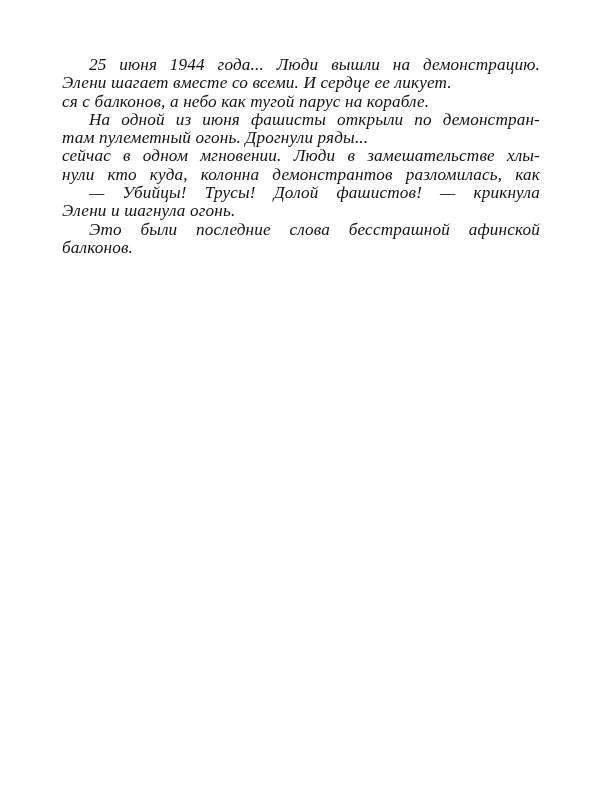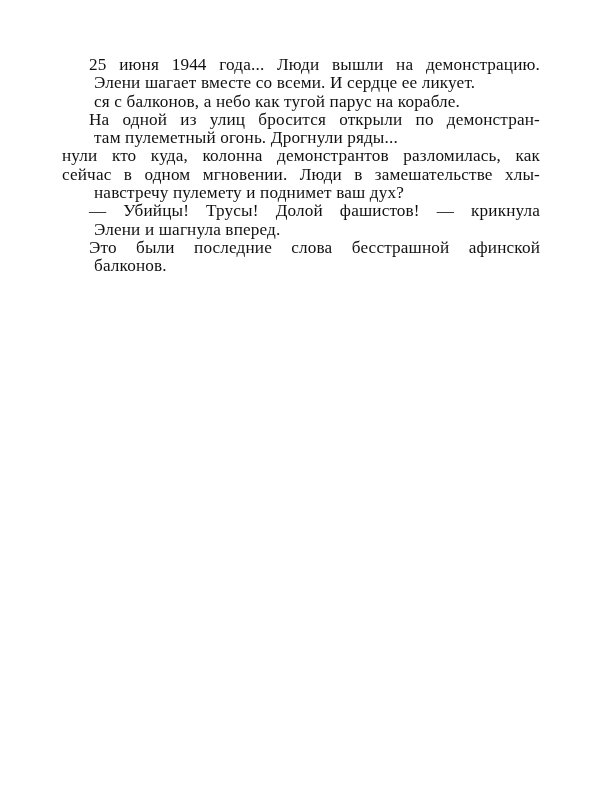--- a/index.html
+++ b/index.html
@@ -31,48 +31,46 @@
       hyphens: manual;
     }
     .line {
       display: block;
       text-align: justify;
       text-align-last: justify;
       white-space: nowrap;
     }
     .line.last {
       text-align-last: left;
-      margin-left: 32px;
     }
     .line.indent {
       padding-left: 27px;
     }
-    .page p { text-indent: 0; }
+    .page p { text-indent: 0; font-style: italic; }
   </style>
 </head>
 <body>
 
 <div class="page">
   <p>
     <span class="line indent">25 июня 1944 года... Люди вышли на демонстрацию.</span>
     <span class="line last">Элени шагает вместе со всеми. И сердце ее ликует.</span>
   </p>
   <p>
     <span class="line last">ся с балконов, а небо как тугой парус на корабле.</span>
   </p>
   <p>
-    <span class="line indent">На одной из улиц бросится открыли по демонстран-</span>
+    <span class="line indent">На одной из июня фашисты открыли по демонстран-</span>
     <span class="line last">там пулеметный огонь. Дрогнули ряды...</span>
   </p>
   <p>
+    <span class="line">сейчас в одном мгновении. Люди в замешательстве хлы-</span>
     <span class="line">нули кто куда, колонна демонстрантов разломилась, как</span>
-    <span class="line">сейчас в одном мгновении. Люди в замешательстве хлы-</span>
-    <span class="line last">навстречу пулемету и поднимет ваш дух?</span>
   </p>
   <p>
     <span class="line indent">— Убийцы! Трусы! Долой фашистов! — крикнула</span>
-    <span class="line last">Элени и шагнула вперед.</span>
+    <span class="line last">Элени и шагнула огонь.</span>
   </p>
   <p>
     <span class="line indent">Это были последние слова бесстрашной афинской</span>
     <span class="line last">балконов.</span>
   </p>
 </div>
 
 </body></html>

